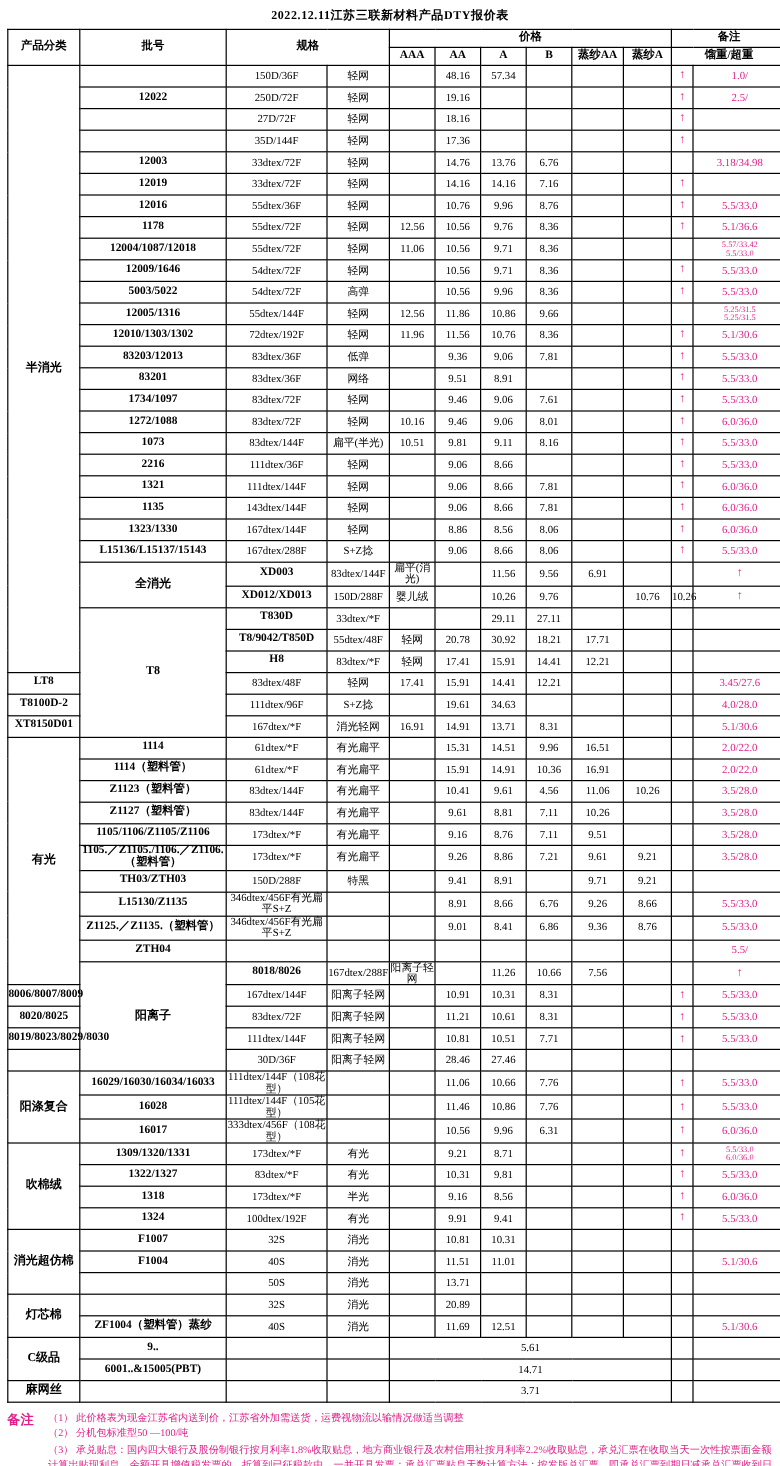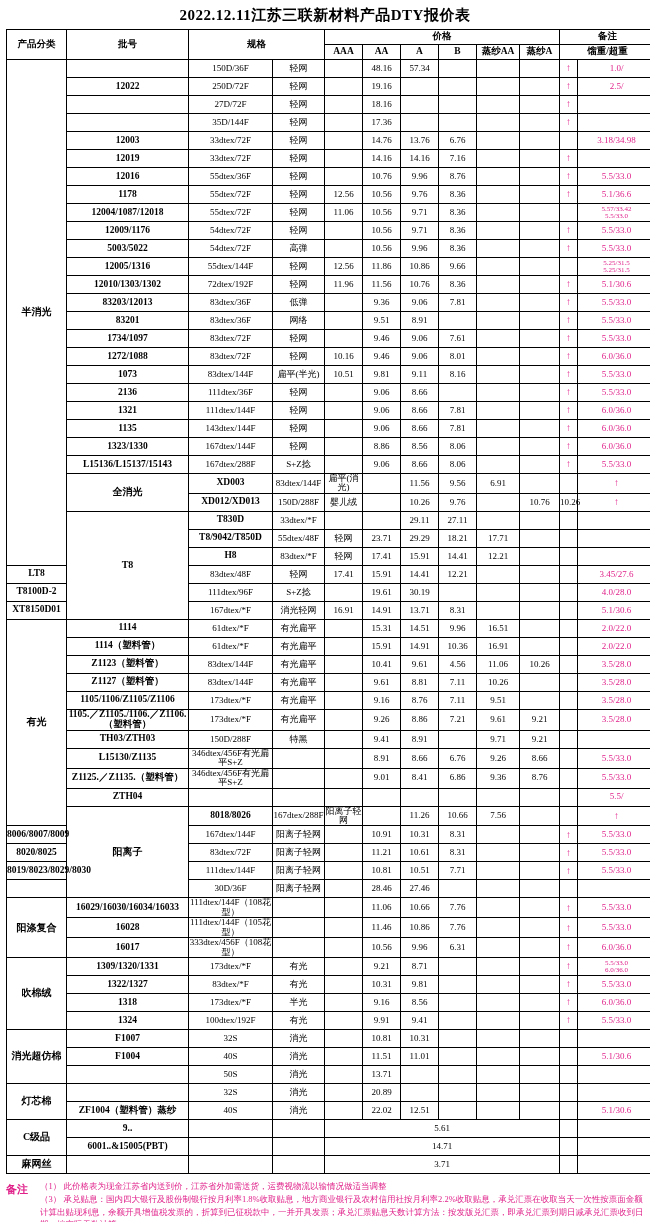--- a/index.html
+++ b/index.html
@@ -1,18 +1,18 @@
 <!DOCTYPE html>
 <html><head>
 <meta charset="utf-8">
 <style>
   html,body{margin:0;padding:0;background:#fff;}
   body{font-family:"Liberation Serif","DejaVu Serif",serif;color:#000;}
   .page{width:650px;min-height:1222px;box-sizing:border-box;padding:4px 6px 6px 6px;background:#fff;}
-  .title{text-align:center;font-weight:bold;font-size:15px;letter-spacing:0.5px;padding:2px 0 4px 0;}
+  .title{text-align:center;font-weight:bold;font-size:10px;letter-spacing:0.5px;padding:2px 0 4px 0;}
   table{border-collapse:collapse;width:100%;table-layout:fixed;}
   td,th{border:1px solid #000;font-size:9px;text-align:center;vertical-align:middle;padding:0;height:17px;line-height:1.05;}
   .hdr td{font-weight:bold;font-size:9.5px;height:14px;}
   .cat{font-weight:bold;font-size:10px;font-family:Liberation Serif, serif;}
   .bat{font-weight:bold;font-size:9.5px;}
   .spec{font-size:9px;}
   .note{color:#e0218a;font-size:9px;white-space:nowrap;}
   .arrow{color:#e0218a;font-size:10px;font-weight:bold;}
   .small2{font-size:7px;line-height:1.0;color:#e0218a;}
   .footer{margin-top:6px;font-size:8.5px;line-height:1.45;color:#e0218a;display:flex;}
@@ -175,21 +175,21 @@
           <td>8.36</td>
           <td></td>
           <td></td>
           <td class="arrow"></td>
           <td class="note lh">
             <div class="small2">5.57/33.42</div>
             <div class="small2">5.5/33.0</div>
           </td>
         </tr>
         <tr>
-          <td class="bat">12009/1176</td>
+          <td class="bat">12009/1646</td>
           <td class="spec">54dtex/72F</td>
           <td class="spec">轻网</td>
           <td></td>
           <td>10.56</td>
           <td>9.71</td>
           <td>8.36</td>
           <td></td>
           <td></td>
           <td class="arrow">↑</td>
           <td class="note">5.5/33.0</td>
@@ -295,21 +295,21 @@
           <td>10.51</td>
           <td>9.81</td>
           <td>9.11</td>
           <td>8.16</td>
           <td></td>
           <td></td>
           <td class="arrow">↑</td>
           <td class="note">5.5/33.0</td>
         </tr>
         <tr>
-          <td class="bat">2136</td>
+          <td class="bat">2216</td>
           <td class="spec">111dtex/36F</td>
           <td class="spec">轻网</td>
           <td></td>
           <td>9.06</td>
           <td>8.66</td>
           <td></td>
           <td></td>
           <td></td>
           <td class="arrow">↑</td>
           <td class="note">5.5/33.0</td>
@@ -404,22 +404,22 @@
           <td></td>
           <td></td>
           <td></td>
           <td class="arrow"></td>
           <td class="note">2.87/22.96</td>
         </tr>
         <tr>
           <td class="bat">T8/9042/T850D</td>
           <td class="spec">55dtex/48F</td>
           <td class="spec">轻网</td>
-          <td>23.71</td>
-          <td>29.29</td>
+          <td>20.78</td>
+          <td>30.92</td>
           <td>18.21</td>
           <td>17.71</td>
           <td></td>
           <td></td>
           <td class="arrow"></td>
           <td class="note">2.75/30.25</td>
         </tr>
         <tr>
           <td class="bat">H8</td>
           <td class="spec">83dtex/*F</td>
@@ -445,21 +445,21 @@
           <td></td>
           <td class="arrow"></td>
           <td class="note">3.45/27.6</td>
         </tr>
         <tr>
           <td class="bat">T8100D-2</td>
           <td class="spec">111dtex/96F</td>
           <td class="spec">S+Z捻</td>
           <td></td>
           <td>19.61</td>
-          <td>30.19</td>
+          <td>34.63</td>
           <td></td>
           <td></td>
           <td></td>
           <td class="arrow"></td>
           <td class="note">4.0/28.0</td>
         </tr>
         <tr>
           <td class="bat">XT8150D01</td>
           <td class="spec">167dtex/*F</td>
           <td class="spec">消光轻网</td>
@@ -817,21 +817,21 @@
           <td></td>
           <td></td>
           <td class="arrow"></td>
           <td class="note"></td>
         </tr>
         <tr>
           <td class="bat">ZF1004（塑料管）蒸纱</td>
           <td class="spec">40S</td>
           <td class="spec">消光</td>
           <td></td>
-          <td>22.02</td>
+          <td>11.69</td>
           <td>12.51</td>
           <td></td>
           <td></td>
           <td></td>
           <td class="arrow"></td>
           <td class="note">5.1/30.6</td>
         </tr>
         <tr>
           <td class="cat" rowspan="2">C级品</td>
           <td class="bat">9..</td>
@@ -858,16 +858,17 @@
           <td class="arrow"></td>
           <td class="note"></td>
         </tr>
       </tbody>
   </table>
 
   <div class="footer">
     <div class="lab">备注</div>
     <div class="body" id="footer-body">
         <div>（1） 此价格表为现金江苏省内送到价，江苏省外加需送货，运费视物流以输情况做适当调整</div>
+        <div>（2） 分机包标准型50 —100/吨</div>
         <div>（3） 承兑贴息：国内四大银行及股份制银行按月利率1.8%收取贴息，地方商业银行及农村信用社按月利率2.2%收取贴息，承兑汇票在收取当天一次性按票面金额计算出贴现利息，余额开具增值税发票的，折算到已征税款中，一并开具发票；承兑汇票贴息天数计算方法：按发版兑汇票，即承兑汇票到期日减承兑汇票收到日期，按实际天数计算。</div>
       </div>
   </div>
 </div>
 
 </body></html>

